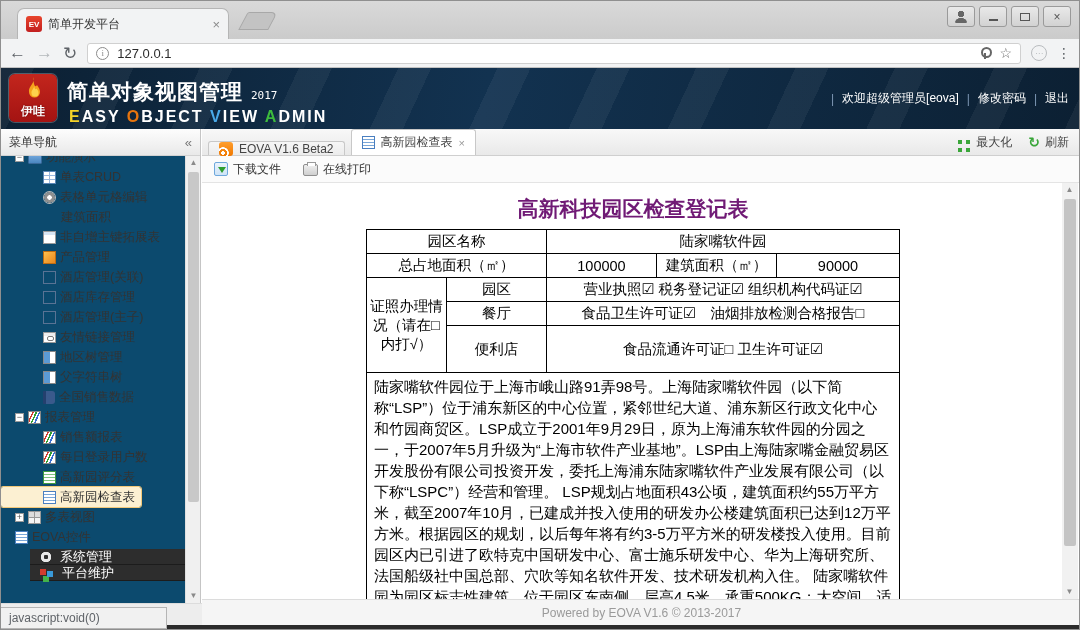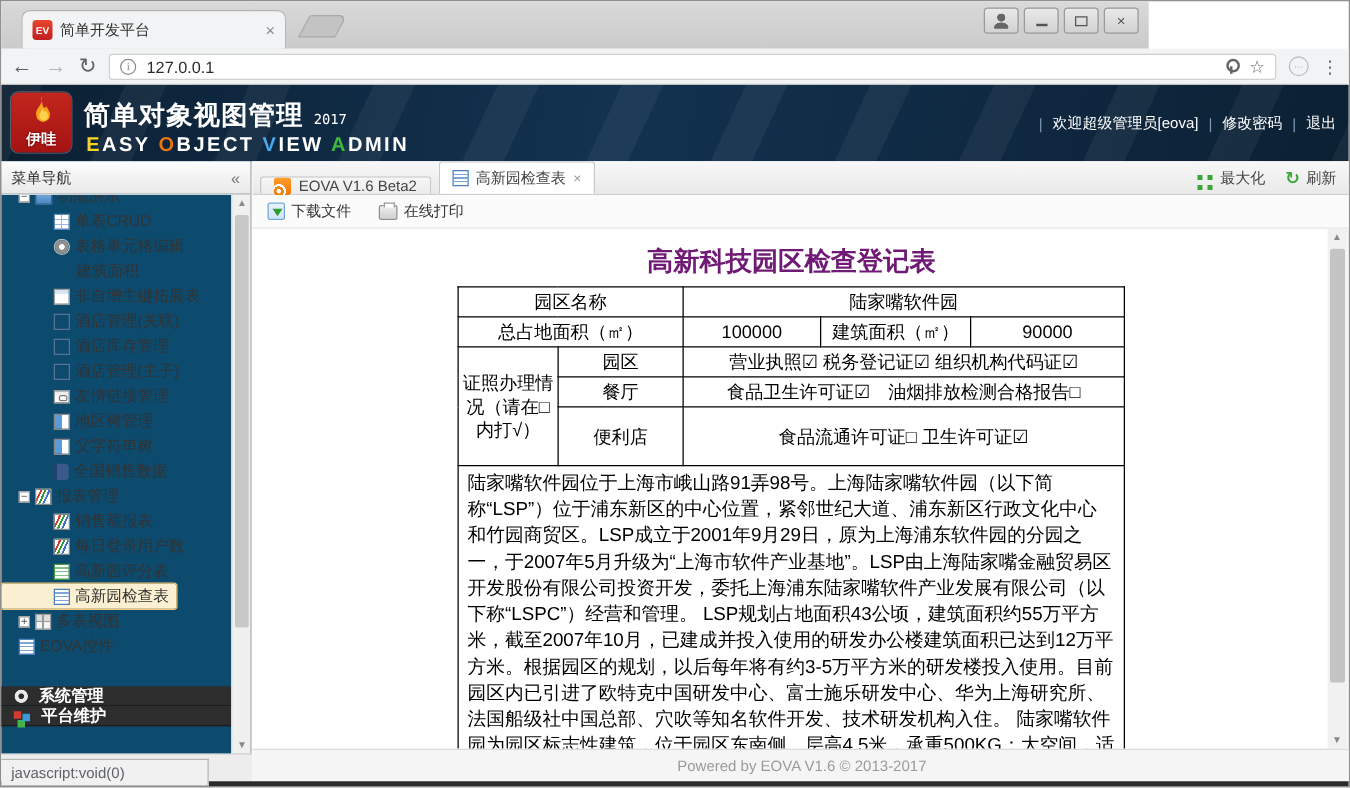--- a/index.html
+++ b/index.html
@@ -1,20 +1,20 @@
 <!DOCTYPE html>
 <html><head>
 <meta charset="utf-8">
 <style>
   * { margin:0; padding:0; box-sizing:border-box; }
   html,body { width:1080px; height:630px; overflow:hidden; }
   body { font-family:"Liberation Sans","DejaVu Sans",sans-serif; position:relative; background:#fff; border:1px solid #8f8f8f; }
 
   
-  .titlebar { position:absolute; left:0; top:0; width:918px; height:38px; background:linear-gradient(#d9d9d9,#cbcbcb);text-decoration:underline; }
+  .titlebar { position:absolute; left:0; top:0; width:1078px; height:38px; background:linear-gradient(#d9d9d9,#cbcbcb);text-decoration:underline; }
   .btab { position:absolute; left:16px; top:7px; width:212px; height:31px; background:#f2f3f4; border:1px solid #b5b5b5; border-bottom:none; border-radius:7px 7px 0 0; display:flex; align-items:center; padding:0 8px; gap:6px; }
   .favicon { width:16px; height:16px; border-radius:3px; background:linear-gradient(#e8442c,#c21f1f); color:#fff; font-size:8px; font-weight:bold; display:flex; align-items:center; justify-content:center; flex:none; }
   .btab-title { font-size:12px; color:#333; flex:1; overflow:hidden; white-space:nowrap; }
   .btab-close { color:#8a8a8a; font-size:13px; line-height:13px; cursor:pointer; }
   .newtab { position:absolute; left:242px; top:11px; width:30px; height:18px; background:#c3c3c3; border:1px solid #a8a8a8; border-radius:2px 6px 0 0; transform:skewX(-28deg); }
   .winbtns { position:absolute; right:8px; top:5px; display:flex; gap:4px; }
   .winbtn { width:28px; height:21px; border:1px solid #9a9a9a; border-radius:3px; background:linear-gradient(#e9e9e9,#d2d2d2); display:flex; align-items:center; justify-content:center; color:#555; font-size:12px; }
   .person-glyph { width:14px; height:12px; background:radial-gradient(circle at 50% 25%, #666 3px, transparent 3.5px), radial-gradient(ellipse 6px 4px at 50% 90%, #666 90%, transparent 100%); }
   .max-glyph { width:10px; height:8px; border:1.5px solid #555; }
   .min-glyph { width:9px; height:2px; background:#555; margin-top:6px; }
@@ -53,21 +53,21 @@
   .sb-tree { position:absolute; left:0; top:27px; width:185px; height:393px; overflow:hidden; padding-top:0;
     background:linear-gradient(to right, transparent 11px, #e3e3e3 11px, #e3e3e3 12px, transparent 12px), linear-gradient(to right, transparent 29px, #eaeaea 29px, #eaeaea 30px, transparent 30px); background-size:2px 4px, 2px 4px; background-repeat:repeat; }
   .tree-item { height:20px; display:flex; align-items:center; gap:4px; font-size:12.5px; color:#333; white-space:nowrap; cursor:pointer; }
   .tree-item.clipped { margin-top:-9px; }
   .tree-item.lvl1 { padding-left:14px; }
   .tree-item.lvl2 { padding-left:42px; }
   .tree-item.selected { background:#fcf0d2; outline:1px solid #f2c879; border-radius:2px; width:fit-content; padding-right:6px; }
   .expander { width:9px; height:9px; border:1px solid #999; background:#fff; font-size:9px; line-height:7px; text-align:center; color:#555; flex:none; }
   .ticn { width:13px; height:13px; flex:none; display:inline-block; position:relative; }
   .sb-bottom { position:absolute; left:0; top:420px; width:185px; }
-  .sb-accordion { height:16px; background:#2d2d2d; border-bottom:1px solid #1c1c1c; color:#fff; font-size:13px; font-weight:bold; display:flex; align-items:center; gap:8px; padding-left:10px; cursor:pointer; }
+  .sb-accordion { height:16px; background:#2d2d2d; border-bottom:1px solid #1c1c1c; color:#fff; font-size:13px; font-weight:normal; display:flex; align-items:center; gap:8px; padding-left:10px; cursor:pointer;margin-left:29px; }
   .sb-scroll { position:absolute; right:0; top:27px; width:15px; height:447px; background:#f0f0f0; border-left:1px solid #e0e0e0; }
   .sb-scroll .thumb { position:absolute; left:2px; top:16px; width:11px; height:330px; background:#c8c8c8; border-radius:2px; }
   .scroll-arrow { position:absolute; left:0; width:15px; height:14px; color:#8a8a8a; font-size:8px; text-align:center; line-height:14px; }
 
   
   .tabstrip { position:absolute; left:201px; top:128px; width:879px; height:27px; background:linear-gradient(#f8f8f8,#e9e9e9); border-bottom:1px solid #cfcfcf; display:flex; align-items:flex-end; }
   .ctab { height:14px; margin-left:6px; border:1px solid #c8c8c8; border-bottom:none; border-radius:3px 3px 0 0; background:linear-gradient(#f6f6f6,#ececec); display:flex; align-items:center; gap:6px; padding:0 10px; font-size:12px; color:#444; cursor:pointer; }
   .ctab.active { background:#fff; height:26px; }
   .ctab-close { color:#999; font-size:11px; }
   .tab-actions { margin-left:auto; display:flex; align-items:center; gap:16px; padding-right:12px; height:100%; font-size:12px; color:#444; }
@@ -202,20 +202,24 @@
       </div>
       <div class="tree-item lvl2">
         <span class="ticn icn-ie"></span>
         <span class="tlabel">建筑面积</span>
       </div>
       <div class="tree-item lvl2">
         <span class="ticn icn-window"></span>
         <span class="tlabel">非自增主键拓展表</span>
       </div>
       <div class="tree-item lvl2">
+        <span class="ticn icn-product"></span>
+        <span class="tlabel">产品管理</span>
+      </div>
+      <div class="tree-item lvl2">
         <span class="ticn icn-building"></span>
         <span class="tlabel">酒店管理(关联)</span>
       </div>
       <div class="tree-item lvl2">
         <span class="ticn icn-building"></span>
         <span class="tlabel">酒店库存管理</span>
       </div>
       <div class="tree-item lvl2">
         <span class="ticn icn-building"></span>
         <span class="tlabel">酒店管理(主子)</span>

